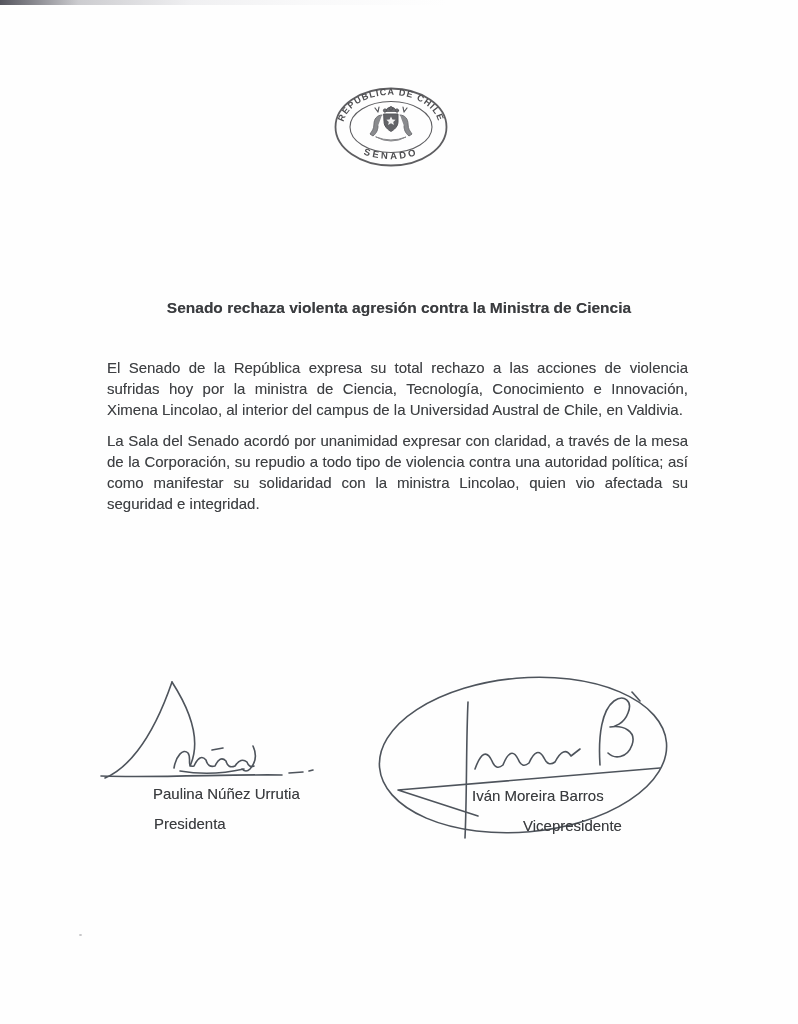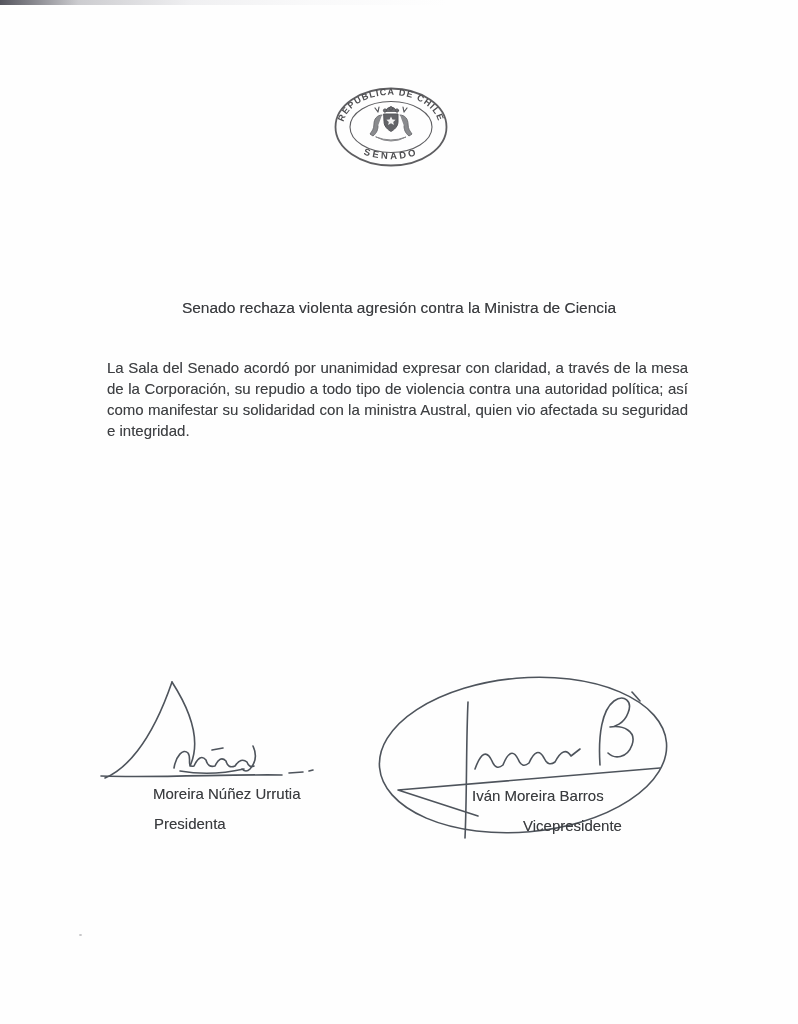--- a/index.html
+++ b/index.html
@@ -27,21 +27,21 @@
   .seal{position:absolute;left:332px;top:85px;}
 
   .doc-title{
     position:absolute;top:206px;left:0;width:100%;
     text-align:center;font-weight:bold;font-size:16px;
     letter-spacing:.2px;color:#3a3c3f;
     text-shadow:0 0 .5px rgba(60,60,65,.55);
   }
   .doc-heading{
     position:absolute;top:299px;left:0;width:100%;
-    text-align:center;font-weight:normal;font-size:15.5px;
+    text-align:center;font-weight:bold;font-size:15.5px;
     color:#3a3c3f;text-shadow:0 0 .5px rgba(60,60,65,.55);
   }
   .body-text{
     position:absolute;left:107px;top:357px;width:581px;
     font-size:15px;line-height:21px;
     text-align:justify;color:#3e4043;
     text-shadow:0 0 .5px rgba(60,60,65,.4);
   }
   .body-text p{margin:0 0 10px 0;}
 
@@ -96,21 +96,22 @@
       <path d="M 72,27 l 3,-4 m -3,4 l -1,-5" stroke-width="1.2"></path>
 
       <path d="M 44,52 q 15,6 30,0 q -7,4 -15,4 q -8,0 -15,-4 z" fill="#808184" opacity=".7"></path>
     </g>
   </svg>
 
 
   <div class="doc-heading">Senado rechaza violenta agresión contra la Ministra de Ciencia</div>
 
   <div class="body-text">
-    <p>La Sala del Senado acordó por unanimidad expresar con claridad, a través de la mesa de la Corporación, su repudio a todo tipo de violencia contra una autoridad política; así como manifestar su solidaridad con la ministra Austral, quien vio afectada su seguridad e integridad.</p>
+    <p>El Senado de la República expresa su total rechazo a las acciones de violencia sufridas hoy por la ministra de Ciencia, Tecnología, Conocimiento e Innovación, Ximena Lincolao, al interior del campus de la Universidad Austral de Chile, en Valdivia.</p>
+    <p>La Sala del Senado acordó por unanimidad expresar con claridad, a través de la mesa de la Corporación, su repudio a todo tipo de violencia contra una autoridad política; así como manifestar su solidaridad con la ministra Lincolao, quien vio afectada su seguridad e integridad.</p>
   </div>
 
   <svg class="sig-ink" style="left:96px;top:672px;" width="240" height="112" viewBox="0 0 240 112">
     <path d="M 9,106 C 28,98 54,74 76,10"></path>
     <path d="M 76,10 C 94,38 106,68 94,94"></path>
     <path d="M 78,96 C 80,84 87,76 92,81 C 96,86 90,96 98,94
              q 6,-13 12,-6 q 2,8 9,6 q 5,-11 11,-5 q 2,8 9,5 q 6,-9 12,-4 q 2,6 7,4"></path>
     <path d="M 116,78 l 11,-2"></path>
     <path d="M 157,74 q 6,13 -3,23 q -4,4 -8,0"></path>
     <path d="M 84,99 C 108,103 130,101 148,97"></path>
@@ -123,18 +124,18 @@
     <ellipse cx="153" cy="90" rx="144" ry="77" transform="rotate(-5 153 90)"></ellipse>
     <path d="M 98,37 C 96,80 97,130 95,173"></path>
     <path d="M 105,104 q 9,-25 17,-8 q 4,10 11,4 q 8,-20 15,-6 q 4,10 11,4
              q 8,-18 15,-5 q 4,9 11,4 q 9,-17 16,-6 l 9,-7"></path>
     <path d="M 230,100 C 228,70 232,45 244,36 C 254,29 263,36 258,48
              C 254,59 244,62 240,62 C 253,60 267,66 262,80 C 257,94 244,94 238,88"></path>
     <path d="M 262,27 l 8,9"></path>
     <path d="M 290,103 L 28,125 L 108,151"></path>
   </svg>
 
-  <div class="sig-label" style="left:153px;top:785px;">Moreira Núñez Urrutia</div>
+  <div class="sig-label" style="left:153px;top:785px;">Paulina Núñez Urrutia</div>
   <div class="sig-label" style="left:154px;top:815px;">Presidenta</div>
   <div class="sig-label" style="left:472px;top:787px;">Iván Moreira Barros</div>
   <div class="sig-label" style="left:479px;top:817px;margin-left:44px;">Vicepresidente</div>
 
 </div>
 
 </body></html>

